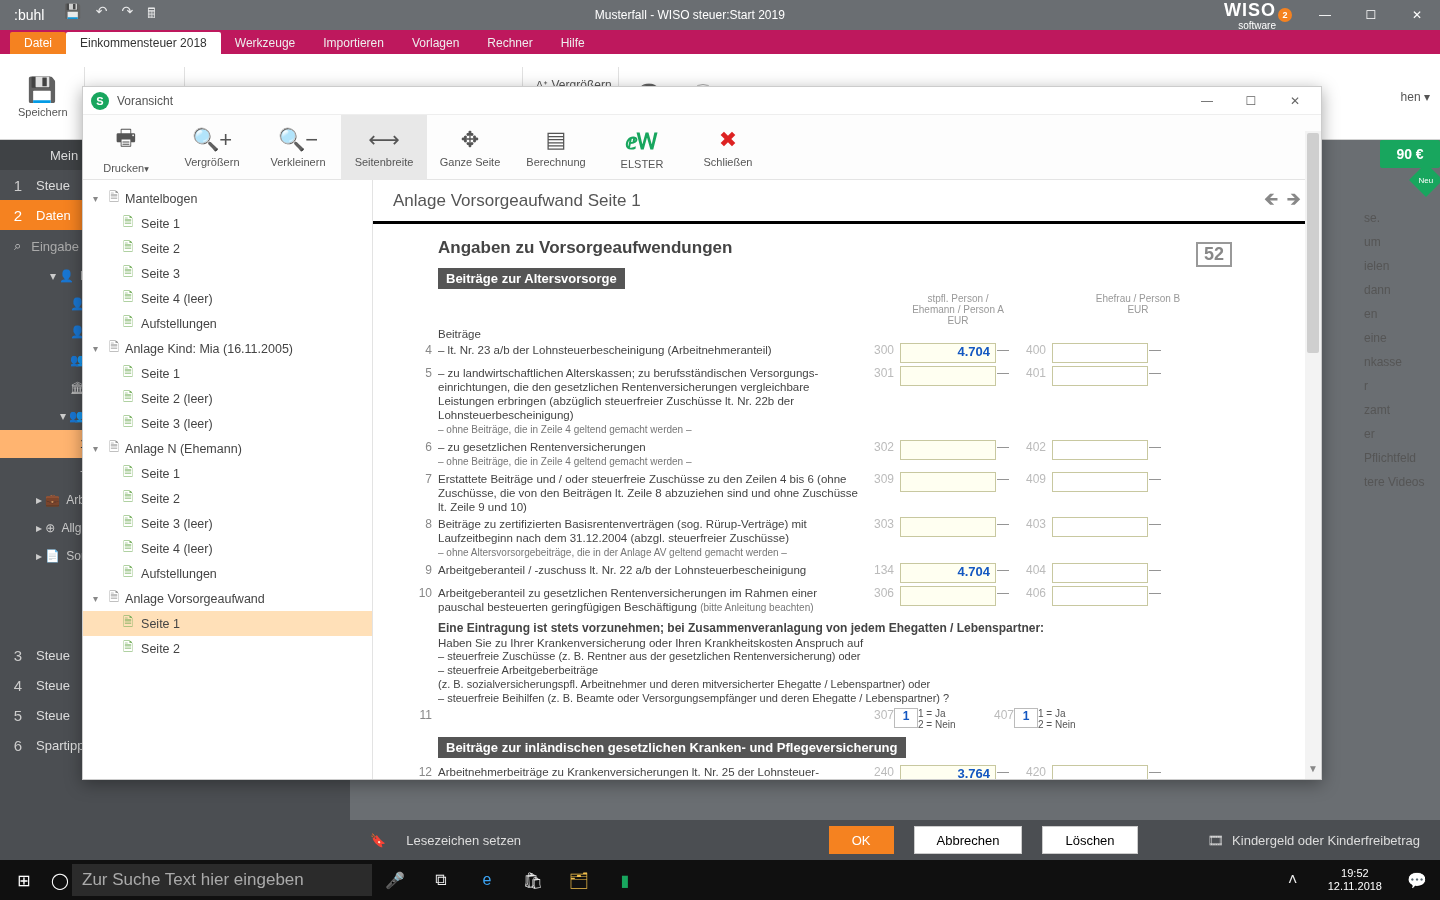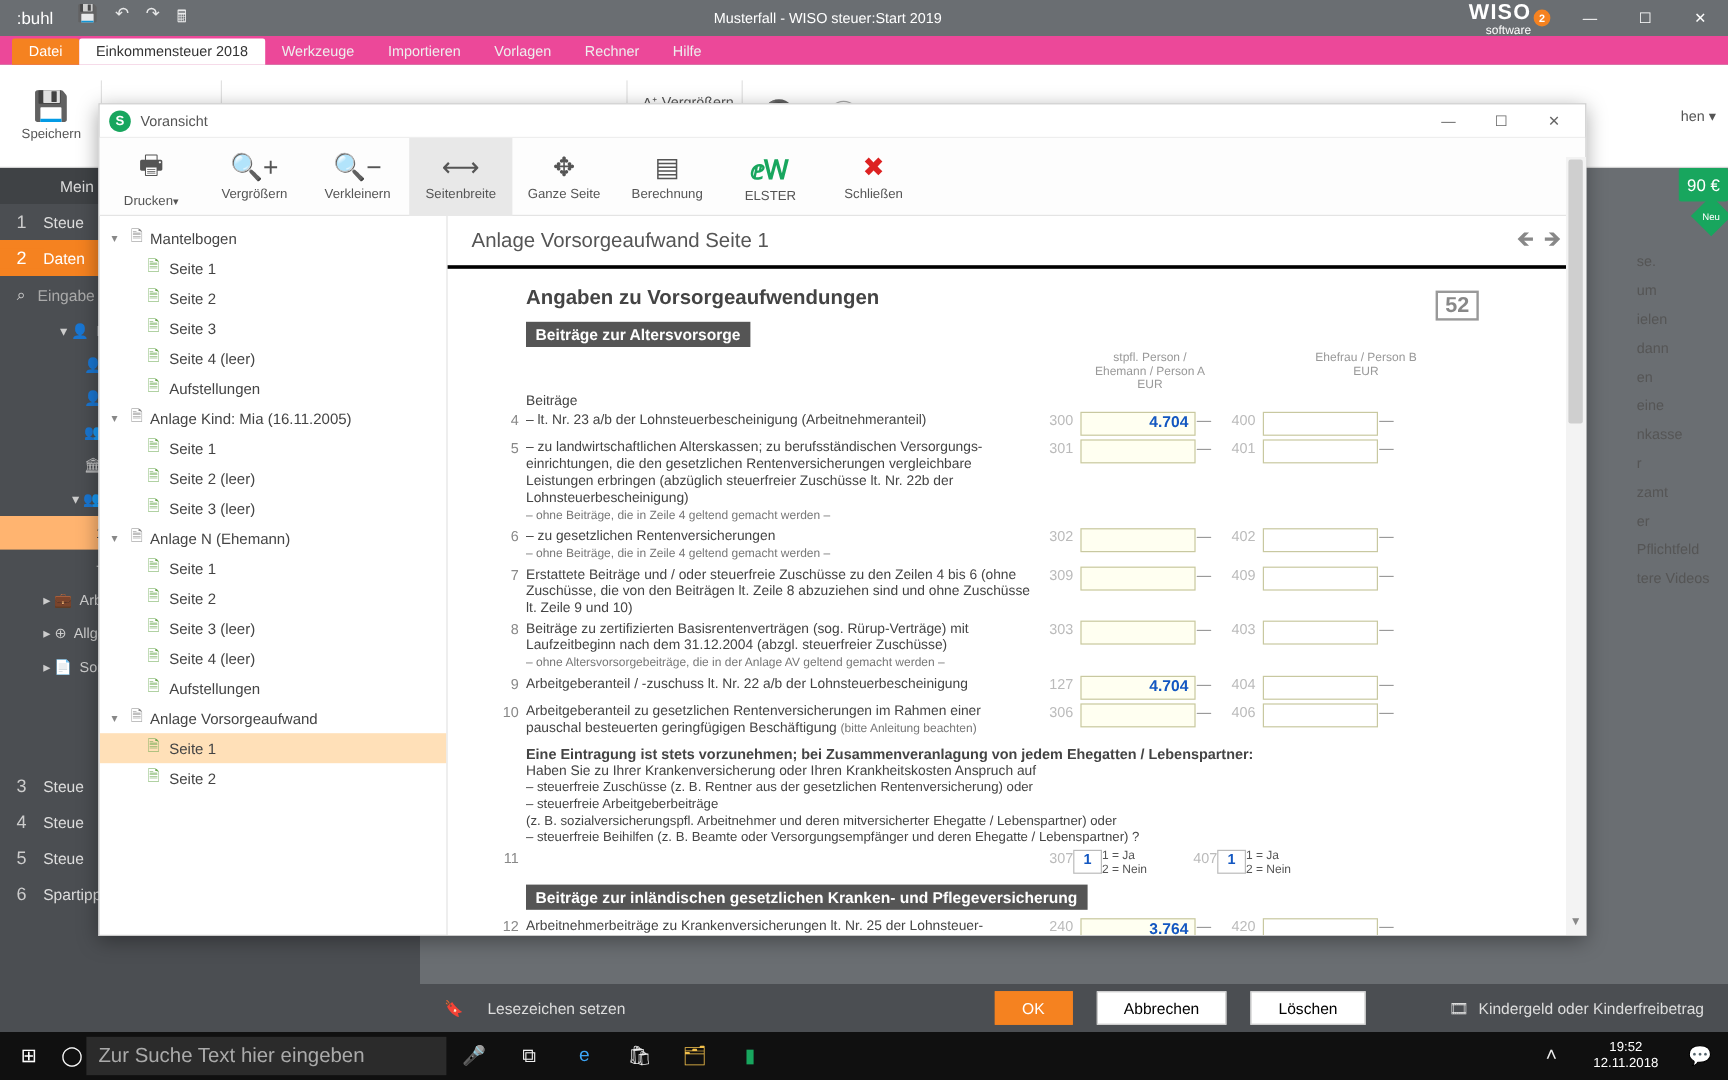--- a/index.html
+++ b/index.html
@@ -10,42 +10,42 @@
 .titlebar .qat{display:flex;gap:14px;padding-left:6px;font-size:14px;}
 .titlebar .qat span{opacity:.85;}
 .titlebar .center{flex:1;text-align:center;}
 .titlebar .logo{display:flex;align-items:center;gap:6px;padding-right:10px;}
 .titlebar .logo .wiso{font-size:18px;font-weight:700;letter-spacing:1px;}
 .titlebar .logo .soft{font-size:10px; text-align:right; line-height:10px;}
 .titlebar .winbtns{display:flex;}
 .titlebar .winbtns div{width:46px;height:30px;display:flex;align-items:center;justify-content:center;font-size:12px;}
 .badge-o{width:14px;height:14px;border-radius:50%;background:#f58220;color:#fff;font-size:9px;font-weight:700;display:flex;align-items:center;justify-content:center;margin-left:-4px;}
 
-.maintabs{height:24px;background:#ec4899;display:flex;align-items:end;font-size:12px;padding-left:10px;}
+.maintabs{height:24px;background:#be185d;display:flex;align-items:end;font-size:12px;padding-left:10px;}
 .maintabs .tab{padding:4px 14px;color:#eee;border-radius:2px 2px 0 0;}
 .maintabs .tab.file{background:#f58220;color:#fff;}
 .maintabs .tab.active{background:#fff;color:#333;}
 
 .ribbon{background:#fff;height:86px;display:flex;align-items:center;border-bottom:1px solid #d2d2d2;padding-left:8px;gap:6px;}
 .ribbon .grp{display:flex;flex-direction:column;align-items:center;justify-content:center;gap:2px;padding:4px 10px;font-size:11px;color:#555;}
 .ribbon .sep{width:1px;height:60px;background:#e1e1e1;}
 .ribbon .ic{font-size:24px;color:#888;}
 .ribbon .zoom{font-size:12px;color:#555;display:flex;align-items:center;gap:4px;}
 
 .darknav{position:absolute;left:0;top:140px;width:350px;bottom:40px;background:#4b4e52;color:#ddd;font-size:13px;}
 .darknav .hdr{height:30px;background:#3f4245;display:flex;align-items:center;padding-left:50px;}
 .darknav .step-row{display:flex;align-items:center;height:30px;}
 .darknav .num{width:36px;text-align:center;color:#ccc;font-size:15px;}
 .darknav .step-row.active{background:#f58220;color:#fff;}
 .darknav .step-row.active .num{background:#f58220;color:#fff;}
 .darknav .sub{padding-left:50px;height:28px;display:flex;align-items:center;font-size:12px;color:#ccc;}
 .darknav .sub.sel{background:#ffb470;color:#333;}
 .darknav .search-row{display:flex;align-items:center;height:32px;padding-left:14px;gap:10px;color:#ccc;}
 
-.rightstrip{position:absolute;right:0;top:140px;width:41px;height:28px;background:#18a65e;color:#fff;font-size:14px;display:flex;align-items:center;justify-content:center;font-weight:400;border-radius:2px;}
+.rightstrip{position:absolute;right:0;top:140px;width:60px;height:28px;background:#18a65e;color:#fff;font-size:14px;display:flex;align-items:center;justify-content:center;font-weight:700;border-radius:2px;}
 .rightneu{position:absolute;right:2px;top:168px;width:24px;height:24px;background:#18a65e;color:#fff;font-size:8px;transform:rotate(45deg);display:flex;align-items:center;justify-content:center;}
 .rightpanel{position:absolute;right:0;top:200px;width:80px;bottom:70px;color:#555;font-size:12px;padding:6px 4px;line-height:24px;text-align:left;overflow:hidden;}
 
 .preview{position:absolute;left:82px;top:86px;width:1240px;height:694px;background:#fff;border:1px solid #ccc;box-shadow:0 4px 16px rgba(0,0,0,.35);display:flex;flex-direction:column;}
 .preview .pvtitle{height:28px;display:flex;align-items:center;padding:0 8px;gap:8px;border-bottom:1px solid #eee;font-size:12px;color:#555;}
 .preview .pvtitle .spacer{flex:1;}
 .preview .pvtitle .wbtn{width:36px;text-align:center;color:#666;}
 .preview .pvtoolbar{height:65px;background:#fdfdfd;border-bottom:1px solid #e4e4e4;display:flex;align-items:center;}
 .preview .pvtoolbar .btn{display:flex;flex-direction:column;align-items:center;justify-content:center;width:86px;height:65px;font-size:11px;color:#555;gap:3px;}
 .preview .pvtoolbar .btn.active{background:#e8e8e8;}
@@ -438,21 +438,21 @@
     <div class="txt">Beiträge zu zertifizierten Basisrentenverträgen (sog. Rürup-Verträge) mit Laufzeitbeginn nach dem 31.12.2004 (abzgl. steuerfreier Zuschüsse)<br><small>– ohne Altersvorsorgebeiträge, die in der Anlage AV geltend gemacht werden –</small></div>
     <div class="code">303</div>
     <div class="field"></div>
     <div class="dash">—</div>
     <div class="code">403</div>
     <div class="field" style="background:#fff"></div>
     <div class="dash">—</div>
   </div><div class="row">
     <span class="ln">9</span>
     <div class="txt">Arbeitgeberanteil / -zuschuss lt. Nr. 22 a/b der Lohnsteuerbescheinigung</div>
-    <div class="code">127</div>
+    <div class="code">134</div>
     <div class="field">4.704</div>
     <div class="dash">—</div>
     <div class="code">404</div>
     <div class="field" style="background:#fff"></div>
     <div class="dash">—</div>
   </div><div class="row">
     <span class="ln">10</span>
     <div class="txt">Arbeitgeberanteil zu gesetzlichen Rentenversicherungen im Rahmen einer pauschal besteuerten geringfügigen Beschäftigung  <small>(bitte Anleitung beachten)</small></div>
     <div class="code">306</div>
     <div class="field"></div>

